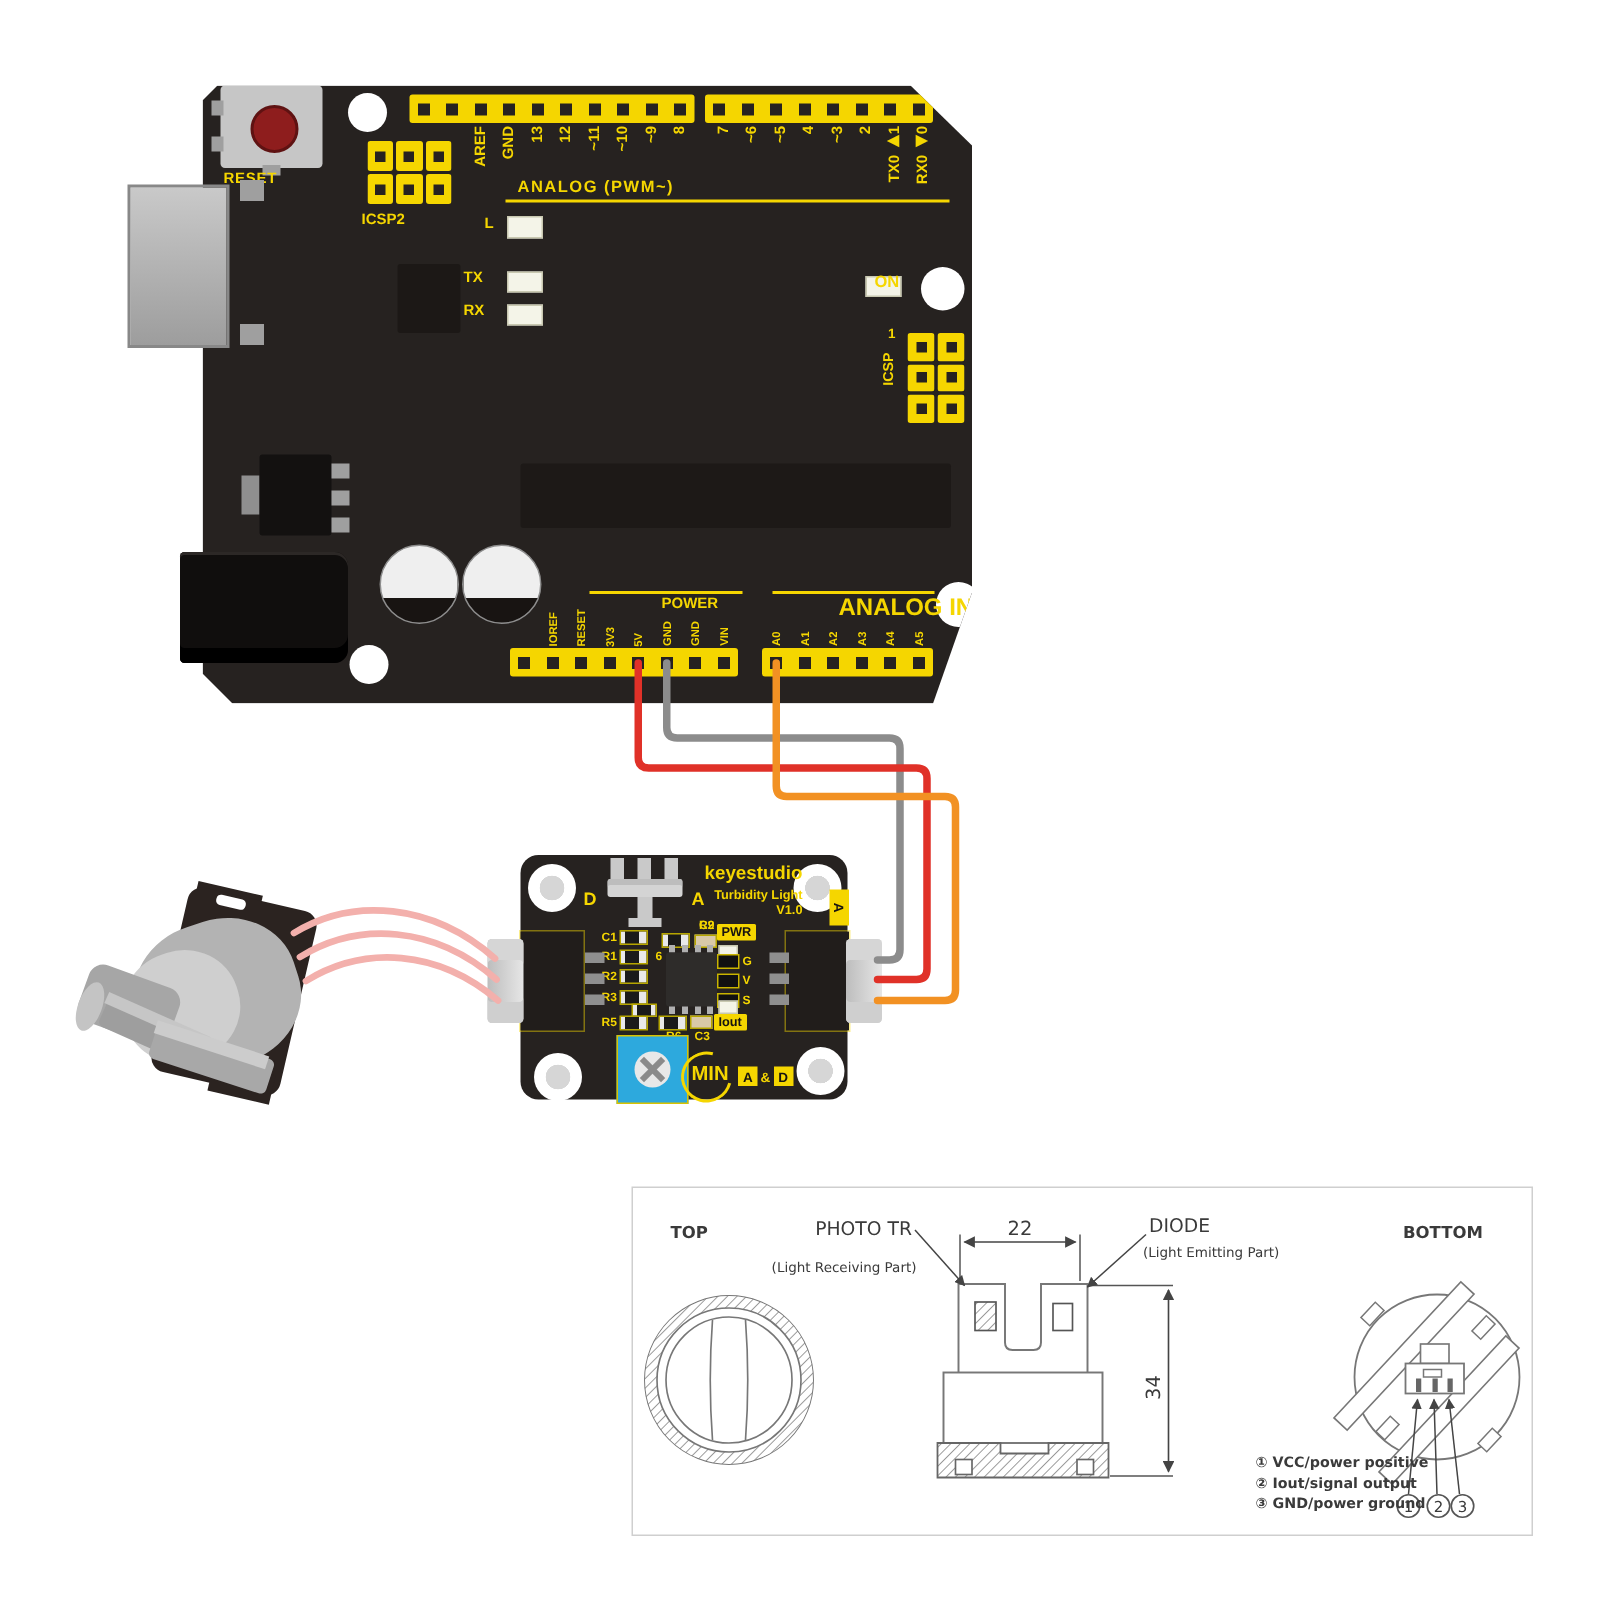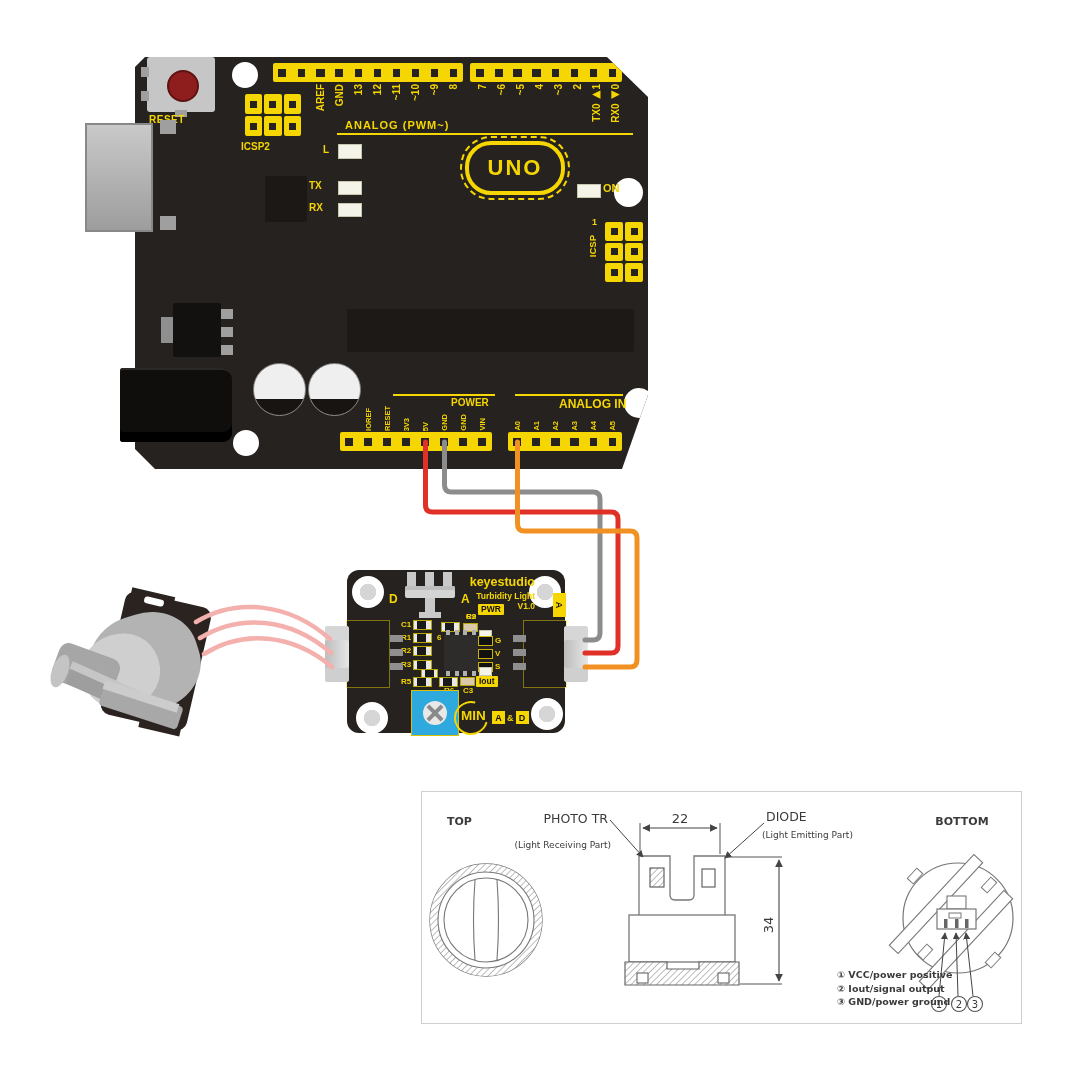--- a/index.html
+++ b/index.html
@@ -153,26 +153,23 @@
     <span class="ylabel" style="left:210px;top:62px;font-size:11px;letter-spacing:1px;">ANALOG (PWM~)</span>
 
     <span class="ylabel" style="left:188px;top:87px;font-size:10px;">L</span>
     <div class="led" style="left:203px;top:87px;width:22px;height:13px;"></div>
     <div class="chip" style="left:130px;top:119px;width:42px;height:46px;background:#1c1816;"></div>
     <span class="ylabel" style="left:174px;top:123px;font-size:10px;">TX</span>
     <div class="led" style="left:203px;top:124px;width:22px;height:12px;"></div>
     <span class="ylabel" style="left:174px;top:145px;font-size:10px;">RX</span>
     <div class="led" style="left:203px;top:146px;width:22px;height:12px;"></div>
 
-    <div class="uno">
-        <span>UNO</span>
-      </div>
 
     <div class="led" style="left:442px;top:127px;width:22px;height:12px;"></div>
-    <span class="ylabel" style="left:468px;top:125px;font-size:11px;">ON</span>
+    <span class="ylabel" style="left:448px;top:125px;font-size:11px;">ON</span>
 
     <span class="ylabel" style="left:457px;top:160px;font-size:9px;">1</span>
     <div class="grid6" style="left:470px;top:165px;width:38px;height:60px;grid-template-columns:repeat(2,1fr);">
       <div class="gcell"></div>
         <div class="gcell"></div>
       <div class="gcell"></div>
         <div class="gcell"></div>
       <div class="gcell"></div>
         <div class="gcell"></div>
     </div>
@@ -181,23 +178,23 @@
     <div class="chip" style="left:212px;top:252px;width:287px;height:43px;"></div>
     <div class="reg-tab"></div>
     <div class="reg-body"></div>
     <div class="reg-pin" style="top:252px;"></div>
     <div class="reg-pin" style="top:270px;"></div>
     <div class="reg-pin" style="top:288px;"></div>
     <div class="cap" style="left:118px;top:306px;"></div>
     <div class="cap" style="left:173px;top:306px;"></div>
 
     <div class="yline" style="left:258px;top:337px;width:102px;"></div>
-    <span class="ylabel" style="left:316px;top:340px;font-size:10px;">POWER</span>
+    <span class="ylabel" style="left:306px;top:340px;font-size:10px;">POWER</span>
     <div class="yline" style="left:380px;top:337px;width:108px;"></div>
-    <span class="ylabel" style="left:424px;top:340px;font-size:12px;">ANALOG IN</span>
+    <span class="ylabel" style="left:424px;top:340px;font-size:16px;">ANALOG IN</span>
 
     <div class="vlabs bottom" style="left:224px;top:351px;width:133px;height:23px;">
         <span class="vlab lab75">IOREF</span>
         <span class="vlab lab75">RESET</span>
         <span class="vlab lab75">3V3</span>
         <span class="vlab lab75">5V</span>
         <span class="vlab lab75">GND</span>
         <span class="vlab lab75">GND</span>
         <span class="vlab lab75">VIN</span>
       </div>
@@ -295,21 +292,21 @@
       </div>
     <div class="mcomp" style="position:absolute;left:74px;top:99px;width:15px;height:7px;"></div>
 
     <div class="ic">
       <div class="ic-pins"></div>
         <div class="ic-body"></div>
         <div class="ic-pins"></div>
     </div>
     <span class="mlab" style="position:absolute;left:90px;top:64px;">6</span>
 
-    <span class="badge" style="left:131px;top:34px;">PWR</span>
+    <span class="badge" style="left:131px;top:46px;">PWR</span>
     <div class="led" style="left:132px;top:60px;width:11px;height:7px;"></div>
     <div style="position:absolute;left:131px;top:66px;width:40px;height:38px;">
         <div class="grow">
         <span class="pad"></span>
         <span class="mlab">G</span>
       </div>
         <div class="grow">
         <span class="pad"></span>
         <span class="mlab">V</span>
       </div>

